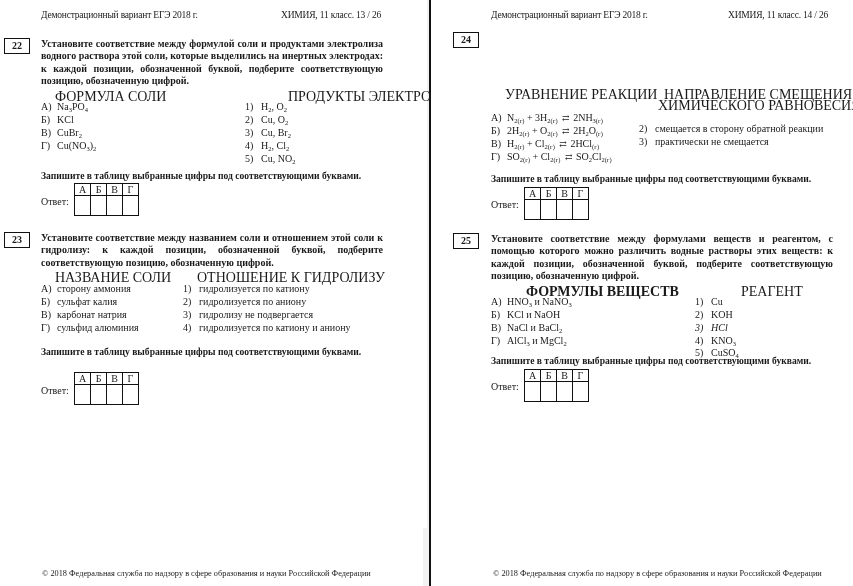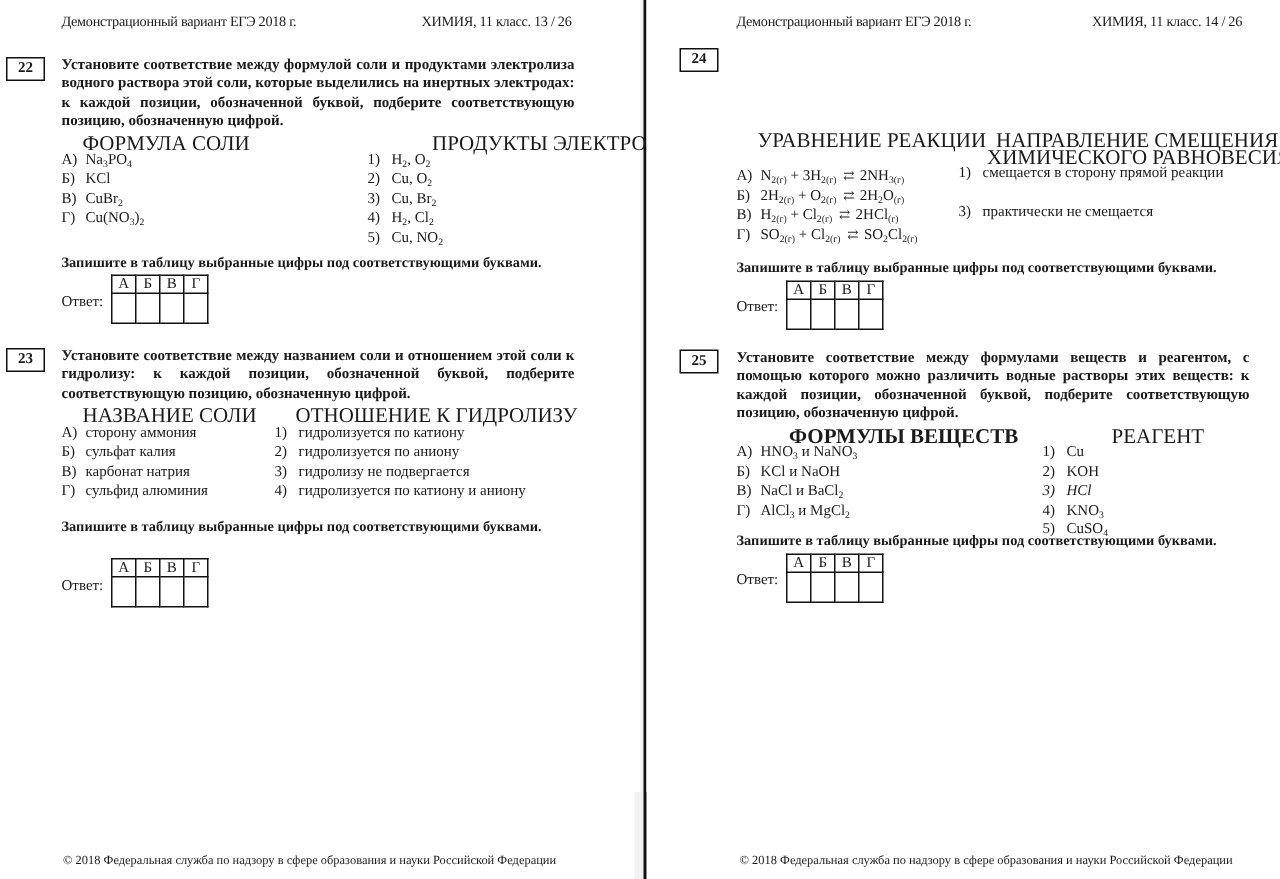--- a/index.html
+++ b/index.html
@@ -129,21 +129,21 @@
   <div class="num-box" style="left:22px; top:32px;">24</div>
   <div class="col-head" style="left:74px; top:87px;">УРАВНЕНИЕ  РЕАКЦИИ</div>
   <div class="col-head" style="left:233px; top:87px;">НАПРАВЛЕНИЕ СМЕЩЕНИЯ</div>
   <div class="col-head" style="left:227px; top:98px;">ХИМИЧЕСКОГО РАВНОВЕСИЯ</div>
 
   <div class="opt" style="left:60px; top:111px;"><span class="k">А)</span>N<sub>2<span>(г)</span></sub> + 3H<sub>2<span>(г)</span></sub> <span class="eq-arrow">⇄</span> 2NH<sub>3<span>(г)</span></sub></div>
   <div class="opt" style="left:60px; top:124px;"><span class="k">Б)</span>2H<sub>2<span>(г)</span></sub> + O<sub>2<span>(г)</span></sub> <span class="eq-arrow">⇄</span> 2H<sub>2</sub>O<sub><span>(г)</span></sub></div>
   <div class="opt" style="left:60px; top:137px;"><span class="k">В)</span>H<sub>2<span>(г)</span></sub> + Cl<sub>2<span>(г)</span></sub> <span class="eq-arrow">⇄</span> 2HCl<sub><span>(г)</span></sub></div>
   <div class="opt" style="left:60px; top:150px;"><span class="k">Г)</span>SO<sub>2<span>(г)</span></sub> + Cl<sub>2<span>(г)</span></sub> <span class="eq-arrow">⇄</span> SO<sub>2</sub>Cl<sub>2<span>(г)</span></sub></div>
 
-  <div class="opt" style="left:208px; top:109px;"><span class="kn">1)</span><span>смещается в сторону прямой реакции</span></div>
+  <div class="opt" style="left:208px; top:122px;"><span class="kn">2)</span><span>смещается в сторону обратной реакции</span></div>
   <div class="opt" style="left:208px; top:135px;"><span class="kn">3)</span><span>практически не смещается</span></div>
 
   <div class="instr" style="left:60px; top:173px;">Запишите в таблицу выбранные цифры под соответствующими буквами.</div>
   <div class="ans-label" style="left:60px; top:199px;">Ответ:</div>
   <table class="ans" style="left:93px; top:187px;">
     <tbody>
         <tr class="h">
       <td>А</td>
       <td>Б</td>
       <td>В</td>

